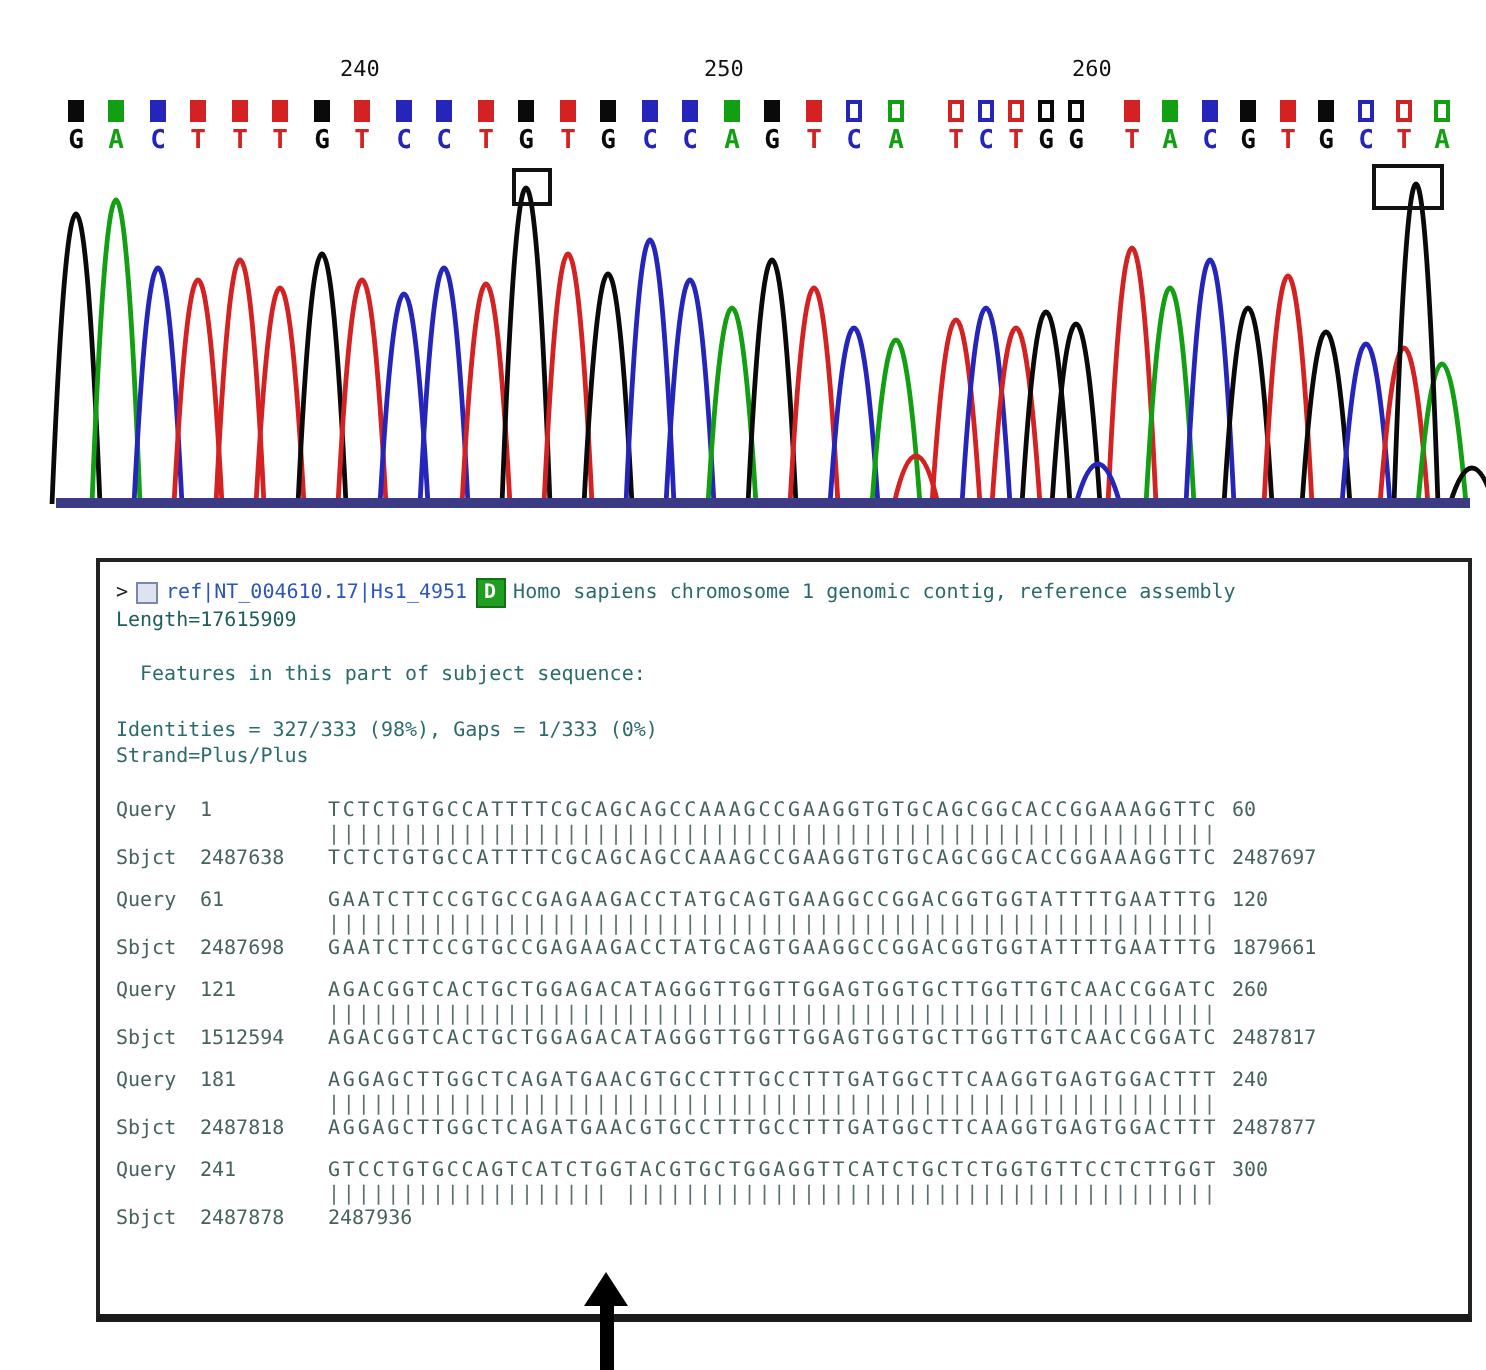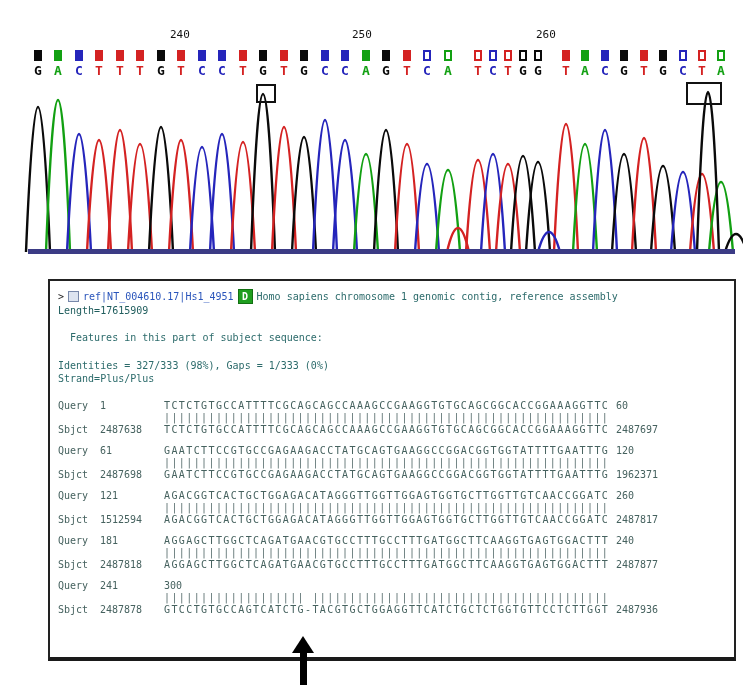--- a/index.html
+++ b/index.html
@@ -193,36 +193,36 @@
 
     <div id="alignment">
         <div class="aln-group">
           <div class="aln-line query-line"><span class="aln-label">Query</span><span class="aln-start">1</span><span class="aln-seq">TCTCTGTGCCATTTTCGCAGCAGCCAAAGCCGAAGGTGTGCAGCGGCACCGGAAAGGTTC</span><span class="aln-end">60</span></div>
           <div class="aln-line match-line"><span class="aln-label"></span><span class="aln-start"></span><span class="aln-seq">||||||||||||||||||||||||||||||||||||||||||||||||||||||||||||</span><span class="aln-end"></span></div>
           <div class="aln-line sbjct-line"><span class="aln-label">Sbjct</span><span class="aln-start">2487638</span><span class="aln-seq">TCTCTGTGCCATTTTCGCAGCAGCCAAAGCCGAAGGTGTGCAGCGGCACCGGAAAGGTTC</span><span class="aln-end">2487697</span></div>
         </div>
         <div class="aln-group">
           <div class="aln-line query-line"><span class="aln-label">Query</span><span class="aln-start">61</span><span class="aln-seq">GAATCTTCCGTGCCGAGAAGACCTATGCAGTGAAGGCCGGACGGTGGTATTTTGAATTTG</span><span class="aln-end">120</span></div>
           <div class="aln-line match-line"><span class="aln-label"></span><span class="aln-start"></span><span class="aln-seq">||||||||||||||||||||||||||||||||||||||||||||||||||||||||||||</span><span class="aln-end"></span></div>
-          <div class="aln-line sbjct-line"><span class="aln-label">Sbjct</span><span class="aln-start">2487698</span><span class="aln-seq">GAATCTTCCGTGCCGAGAAGACCTATGCAGTGAAGGCCGGACGGTGGTATTTTGAATTTG</span><span class="aln-end">1962371</span></div>
+          <div class="aln-line sbjct-line"><span class="aln-label">Sbjct</span><span class="aln-start">2487698</span><span class="aln-seq">GAATCTTCCGTGCCGAGAAGACCTATGCAGTGAAGGCCGGACGGTGGTATTTTGAATTTG</span><span class="aln-end">1879661</span></div>
         </div>
         <div class="aln-group">
           <div class="aln-line query-line"><span class="aln-label">Query</span><span class="aln-start">121</span><span class="aln-seq">AGACGGTCACTGCTGGAGACATAGGGTTGGTTGGAGTGGTGCTTGGTTGTCAACCGGATC</span><span class="aln-end">260</span></div>
           <div class="aln-line match-line"><span class="aln-label"></span><span class="aln-start"></span><span class="aln-seq">||||||||||||||||||||||||||||||||||||||||||||||||||||||||||||</span><span class="aln-end"></span></div>
           <div class="aln-line sbjct-line"><span class="aln-label">Sbjct</span><span class="aln-start">1512594</span><span class="aln-seq">AGACGGTCACTGCTGGAGACATAGGGTTGGTTGGAGTGGTGCTTGGTTGTCAACCGGATC</span><span class="aln-end">2487817</span></div>
         </div>
         <div class="aln-group">
           <div class="aln-line query-line"><span class="aln-label">Query</span><span class="aln-start">181</span><span class="aln-seq">AGGAGCTTGGCTCAGATGAACGTGCCTTTGCCTTTGATGGCTTCAAGGTGAGTGGACTTT</span><span class="aln-end">240</span></div>
           <div class="aln-line match-line"><span class="aln-label"></span><span class="aln-start"></span><span class="aln-seq">||||||||||||||||||||||||||||||||||||||||||||||||||||||||||||</span><span class="aln-end"></span></div>
           <div class="aln-line sbjct-line"><span class="aln-label">Sbjct</span><span class="aln-start">2487818</span><span class="aln-seq">AGGAGCTTGGCTCAGATGAACGTGCCTTTGCCTTTGATGGCTTCAAGGTGAGTGGACTTT</span><span class="aln-end">2487877</span></div>
         </div>
         <div class="aln-group">
-          <div class="aln-line query-line"><span class="aln-label">Query</span><span class="aln-start">241</span><span class="aln-end">300</span></div>
+          <div class="aln-line query-line"><span class="aln-label">Query</span><span class="aln-start">241</span><span class="aln-seq">GTCCTGTGCCAGTCATCTGGTACGTGCTGGAGGTTCATCTGCTCTGGTGTTCCTCTTGGT</span><span class="aln-end">300</span></div>
           <div class="aln-line match-line"><span class="aln-label"></span><span class="aln-start"></span><span class="aln-seq">||||||||||||||||||| ||||||||||||||||||||||||||||||||||||||||</span><span class="aln-end"></span></div>
-          <div class="aln-line sbjct-line"><span class="aln-label">Sbjct</span><span class="aln-start">2487878</span><span class="aln-seq">GTCCTGTGCCAGTCATCTG-TACGTGCTGGAGGTTCATCTGCTCTGGTGTTCCTCTTGGT</span><span class="aln-end">2487936</span></div>
+          <div class="aln-line sbjct-line"><span class="aln-label">Sbjct</span><span class="aln-start">2487878</span><span class="aln-end">2487936</span></div>
         </div>
       </div>
   </div>
 
   <div id="mutation-arrow">
     <div id="arrow-head"></div>
     <div id="arrow-shaft"></div>
   </div>
 
 </div>

